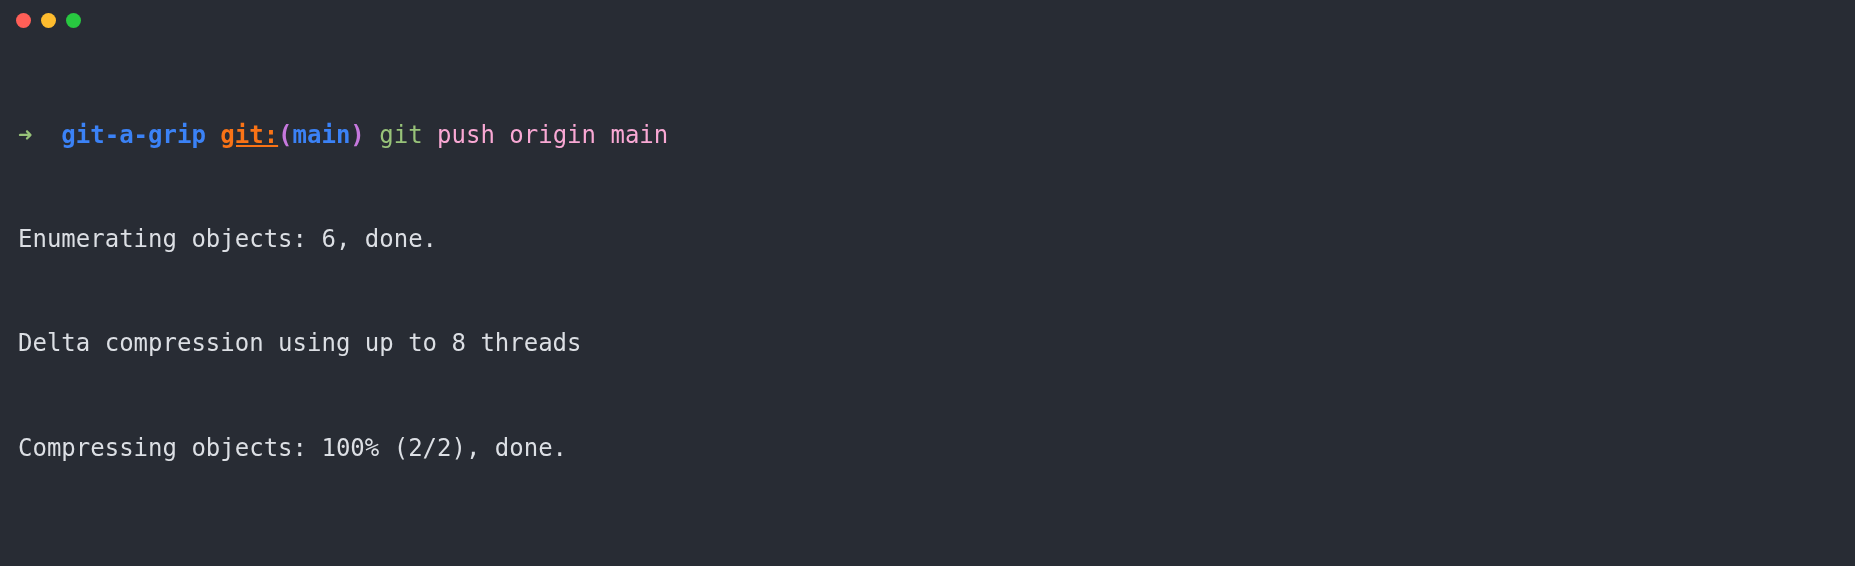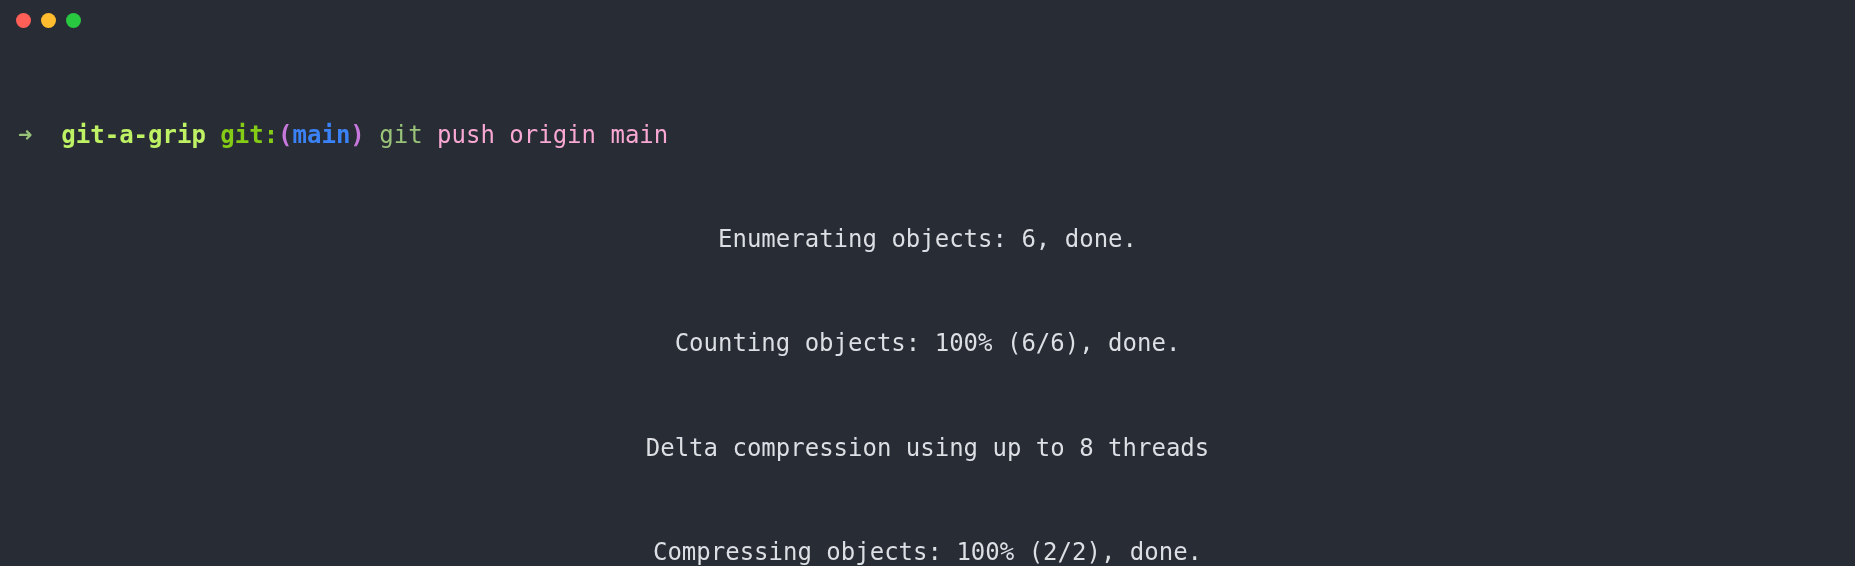--- a/index.html
+++ b/index.html
@@ -46,43 +46,42 @@
       font-family: -apple-system, BlinkMacSystemFont, 'Segoe UI', sans-serif;
     }
     .terminal {
       padding: 8px 18px;
       white-space: pre;
     }
     .line {
       display: block;
     }
     .arrow { color: #98c379; font-weight: bold; }
-    .dir { color: #bef264; font-weight: bold; }
-    .git-label { color: #84cc16; font-weight: bold; }
+    .dir { color: #3b82f6; font-weight: bold; }
+    .git-label { color: #f97316; font-weight: bold; text-decoration: underline; }
     .paren { color: #c678dd; font-weight: bold; }
     .branch { color: #3b82f6; font-weight: bold; }
     .cmd-git { color: #98c379; margin-top: 47px; }
     .cmd-rest { color: #f9a8d4; }
-    .out { color: #dcdfe4; text-align: center; }
+    .out { color: #dcdfe4; }
   </style>
 </head>
 <body>
 
 <div class="titlebar">
   <div class="traffic-lights">
     <div class="light red"></div>
     <div class="light yellow"></div>
     <div class="light green"></div>
   </div>
 </div>
 
 <div class="terminal">
   <span class="line"><span class="arrow">➜</span>  <span class="dir">git-a-grip</span> <span class="git-label">git:</span><span class="paren">(</span><span class="branch">main</span><span class="paren">)</span> <span class="cmd-git">git</span><span class="cmd-rest"> push origin main</span></span>
   <span class="line out">Enumerating objects: 6, done.</span>
-  <span class="line out">Counting objects: 100% (6/6), done.</span>
   <span class="line out">Delta compression using up to 8 threads</span>
   <span class="line out">Compressing objects: 100% (2/2), done.</span>
   
   
   
   
   
 </div>
 
 </body></html>

